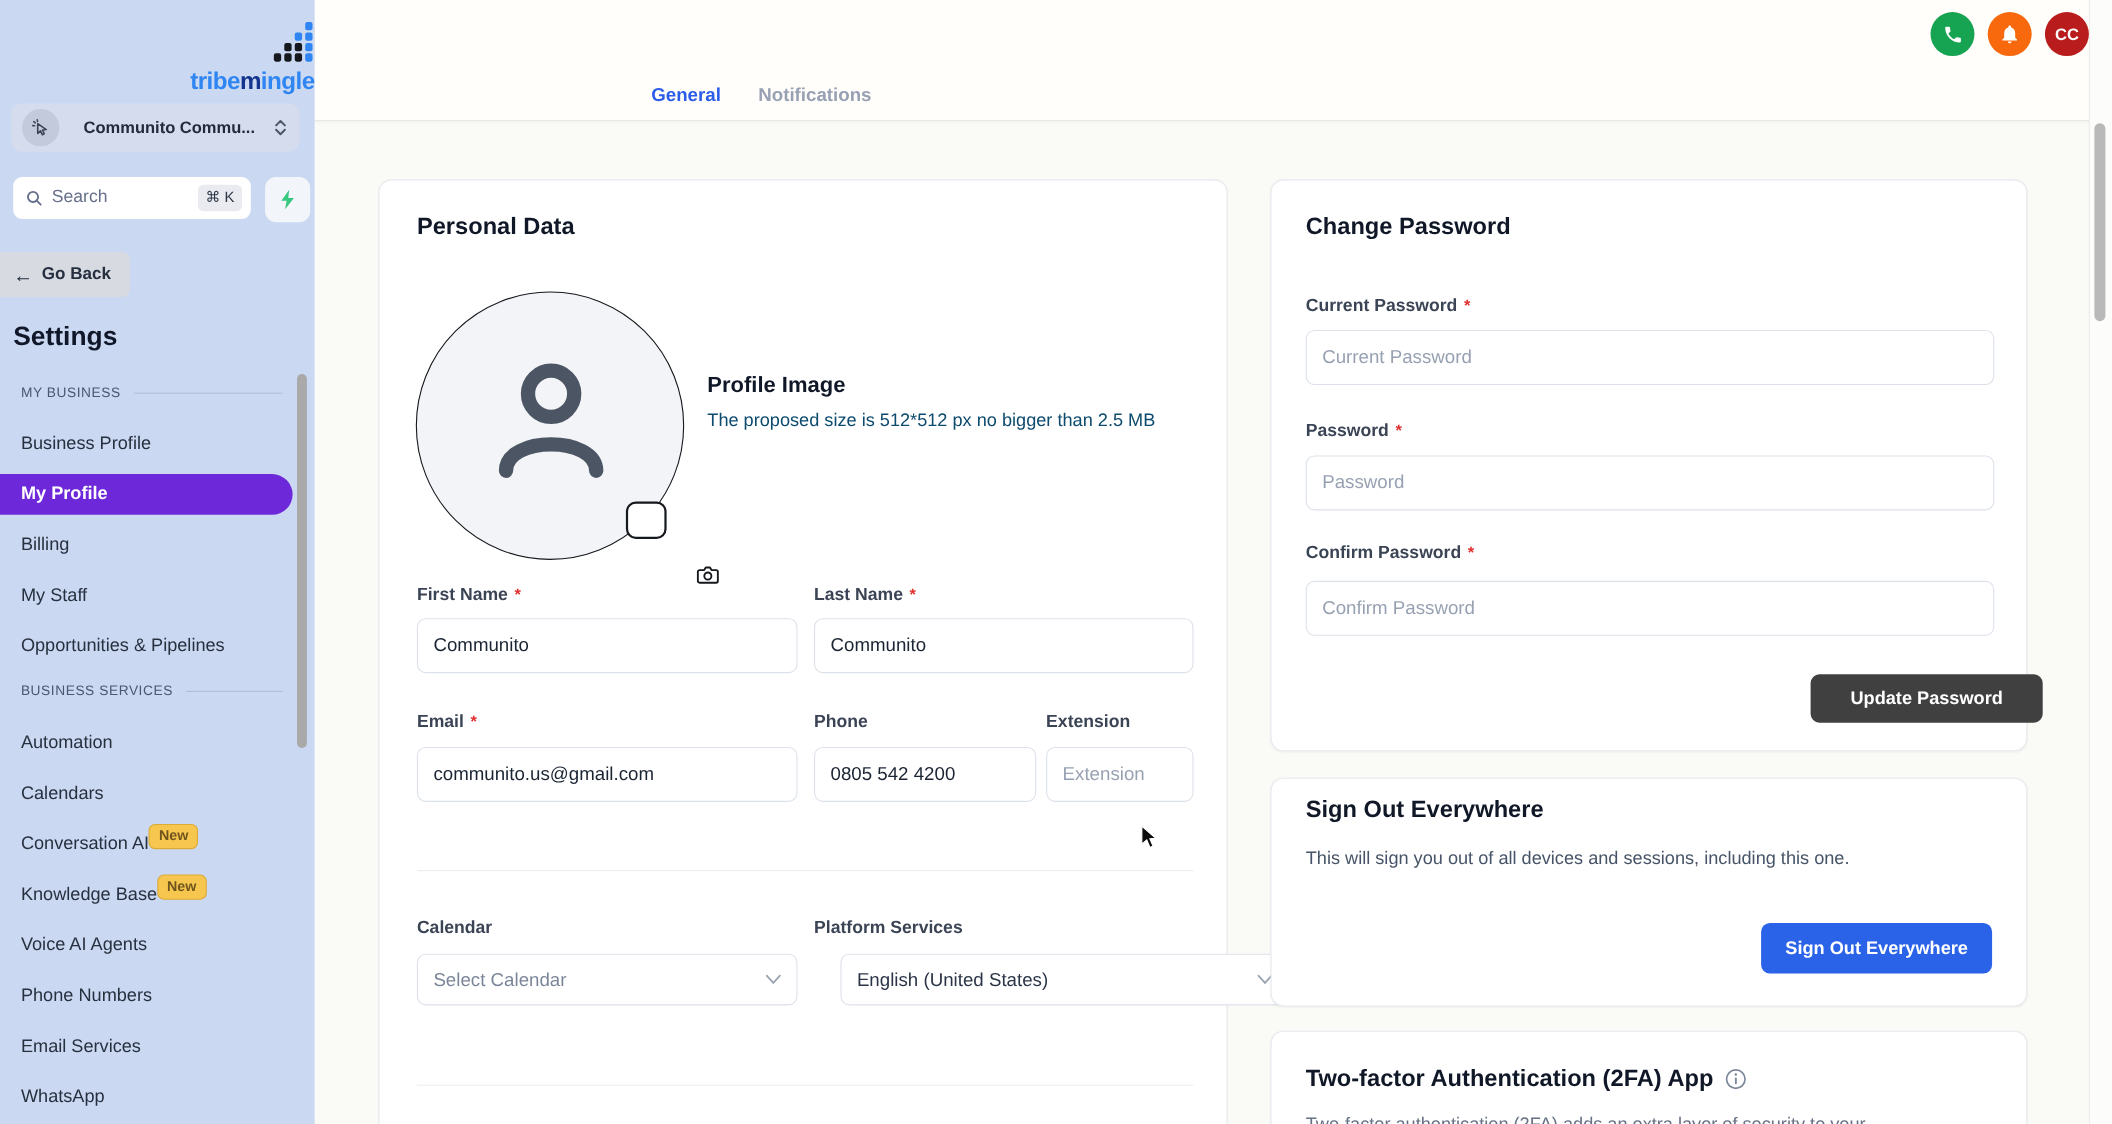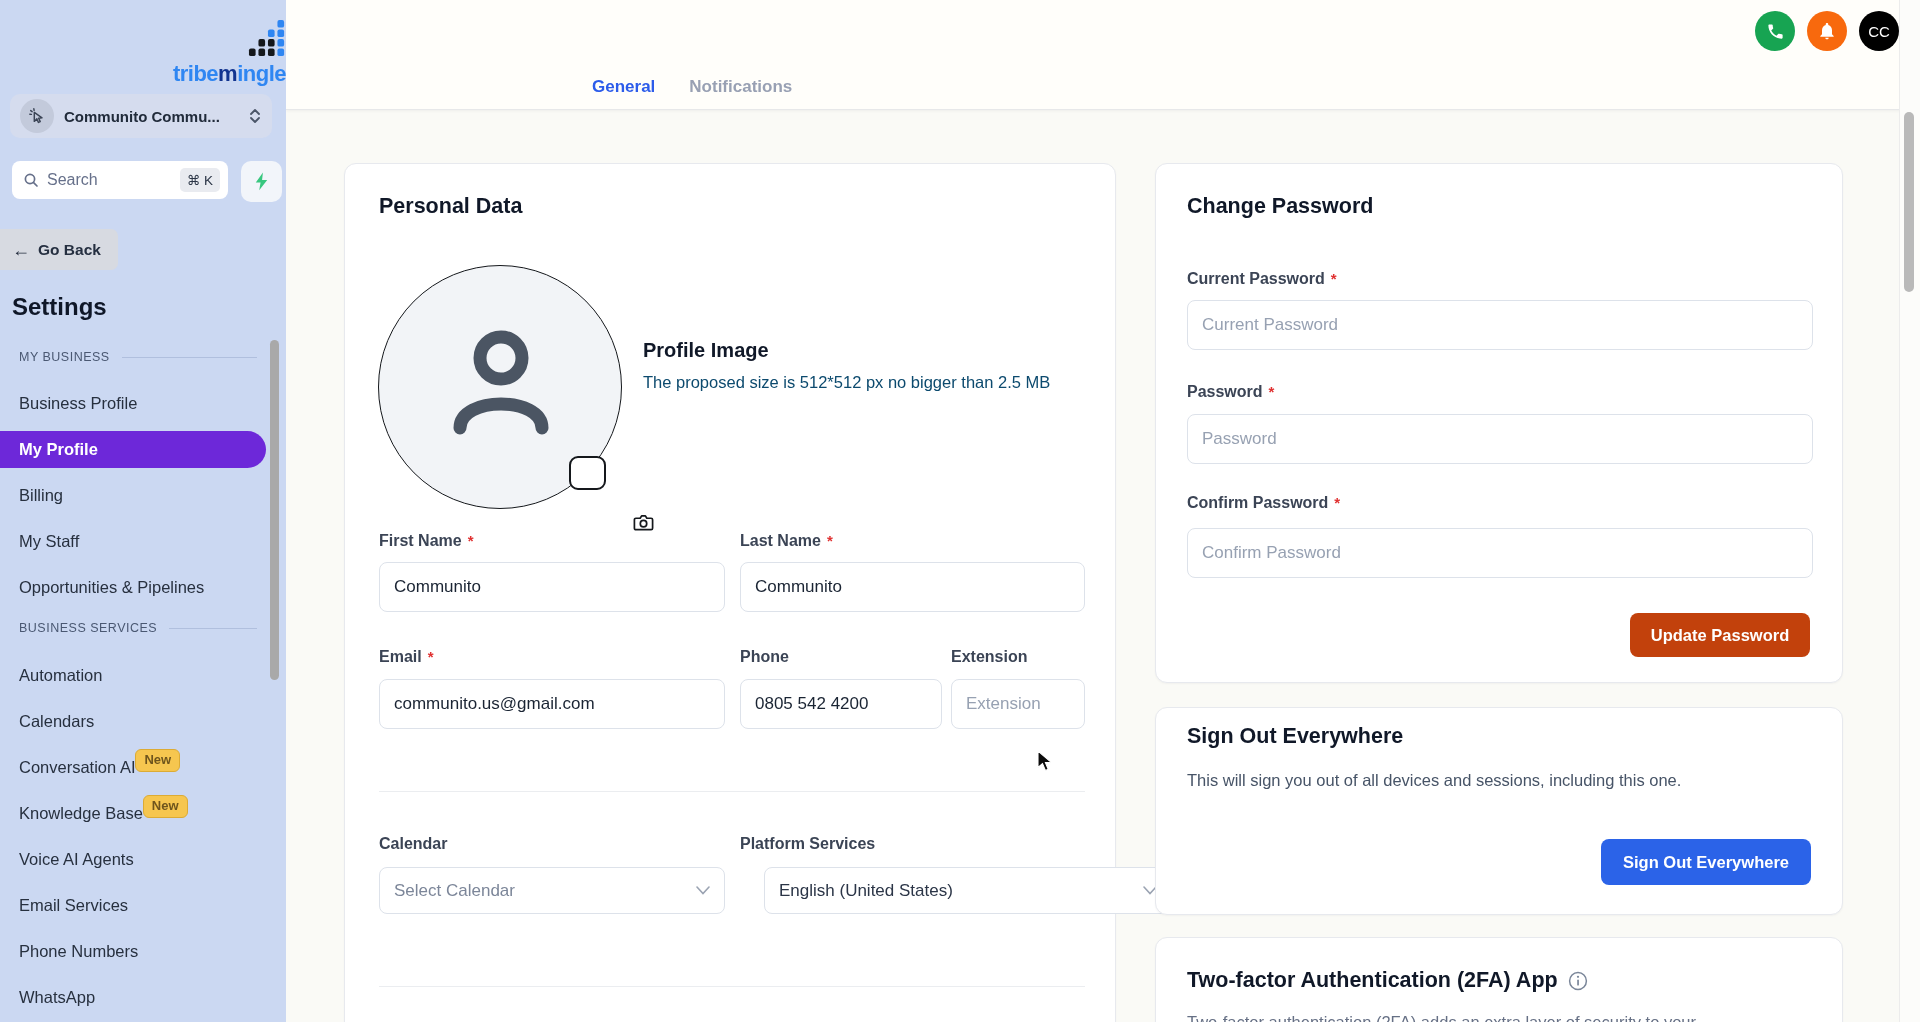--- a/index.html
+++ b/index.html
@@ -12,21 +12,21 @@
   .logo { position:absolute; top:20px; left:0; width:286px; display:flex;
     justify-content:center; align-items:flex-end; gap:5px;flex-direction:column; }
   .logo-text { font-size:22px; font-weight:700; letter-spacing:-0.5px; line-height:1; }
   .lt-b { color:#2f86f2; } .lt-d { color:#12348f; }
 
   .account { position:absolute; top:94px; left:10px; width:262px; height:44px;
     background:#d5dcee; border-radius:10px; display:flex; align-items:center;
     padding:0 10px; cursor:pointer; }
   .acct-circle { width:34px; height:34px; border-radius:50%; background:#c3cadb;
     display:flex; align-items:center; justify-content:center; flex:0 0 auto; }
-  .acct-label { margin-left:10px; font-size:15px; font-weight:700; color:#212b3a;
+  .acct-label { margin-left:22px; font-size:15px; font-weight:700; color:#212b3a;
     white-space:nowrap; overflow:hidden; flex:1; }
 
   .search-box { position:absolute; top:161px; left:12px; width:216px; height:38px;
     background:#fff; border-radius:8px; display:flex; align-items:center;
     padding:0 8px 0 11px; }
   .search-box input { border:none; outline:none; flex:1; min-width:0; font-size:16px;
     color:#1f2937; margin-left:8px; font-family:inherit; background:transparent; }
   .search-box input::placeholder { color:#66708a; }
   .kbd { background:#e9ebf0; border-radius:5px; font-size:13.5px; color:#2b3546;
     padding:4px 7px; white-space:nowrap; }
@@ -69,21 +69,21 @@
     background:#fffefa; border-bottom:1px solid #e7e8e9;
     box-shadow:0 1px 3px rgba(16,24,40,.05); z-index:2; }
   .tabs { position:absolute; left:306px; top:77px; display:flex; gap:34px; }
   .tab { font-size:17px; font-weight:700; color:#98a0b3; cursor:pointer; }
   .tab.active { color:#2c5cea; }
 
   .topcircle { position:absolute; top:11px; width:40px; height:40px; border-radius:50%;
     display:flex; align-items:center; justify-content:center; cursor:pointer; z-index:6; }
   .c-phone { left:1755px; background:#17a452; }
   .c-bell  { left:1807px; background:#f8690d; }
-  .c-avatar{ left:1859px; background:#000000; color:#fff; font-size:15px; font-weight:400; }
+  .c-avatar{ left:1859px; background:#b91c1c; color:#fff; font-size:15px; font-weight:700; }
 
   .content { position:absolute; left:286px; top:110px; width:1634px; height:912px;
     background:#fafaf6; }
 
   .card { position:absolute; background:#fff; border:1px solid #e7e9ee;
     border-radius:12px; box-shadow:0 1px 2px rgba(16,24,40,.04); }
   .card-title { position:absolute; font-size:21.5px; font-weight:700; color:#101828; }
 
   .card-personal { left:344px; top:163px; width:772px; height:930px; }
   .avatar-circle { position:absolute; left:33px; top:101px; width:244px; height:244px;
@@ -108,22 +108,22 @@
 
   .select { position:absolute; height:47px; border:1px solid #dde2ea; border-radius:8px;
     background:#fff; display:flex; align-items:center; justify-content:space-between;
     padding:0 14px; cursor:pointer; }
   .sel-text { font-size:17px; color:#2b3547; }
   .sel-text.ph { color:#7c8699; }
 
   .card-password { left:1155px; top:163px; width:688px; height:520px; }
   .btn { border:none; border-radius:8px; color:#fff; font-weight:700; font-size:16.5px;
     font-family:inherit; cursor:pointer; }
-  .btn-update { position:absolute; left:474px; top:449px; width:180px; height:44px;
-    background:#c2410c; }
+  .btn-update { position:absolute; left:490px; top:449px; width:211px; height:44px;
+    background:#404040; }
 
   .card-signout { left:1155px; top:707px; width:688px; height:208px; }
   .so-desc { position:absolute; left:31px; top:63px; font-size:16.5px; color:#475467; }
   .btn-signout { position:absolute; left:445px; top:131px; width:210px; height:46px;
     background:#2b63e8; }
 
   .card-2fa { left:1155px; top:937px; width:688px; height:150px; }
   .tfa-title-row { position:absolute; left:31px; top:30px; display:flex;
     align-items:center; gap:10px; }
   .tfa-title { font-size:21.5px; font-weight:700; color:#101828; }
@@ -236,24 +236,24 @@
       <span class="badge">New</span>
       </div>
     <div class="nav-item">
       <span class="nav-label">Knowledge Base</span>
       <span class="badge">New</span>
       </div>
     <div class="nav-item">
       <span class="nav-label">Voice AI Agents</span>
       </div>
     <div class="nav-item">
+      <span class="nav-label">Phone Numbers</span>
+      </div>
+    <div class="nav-item">
       <span class="nav-label">Email Services</span>
-      </div>
-    <div class="nav-item">
-      <span class="nav-label">Phone Numbers</span>
       </div>
     <div class="nav-item">
       <span class="nav-label">WhatsApp</span>
       </div>
   </div>
 
   <div class="side-scroll"></div>
 </div>
 
 <div class="header">

